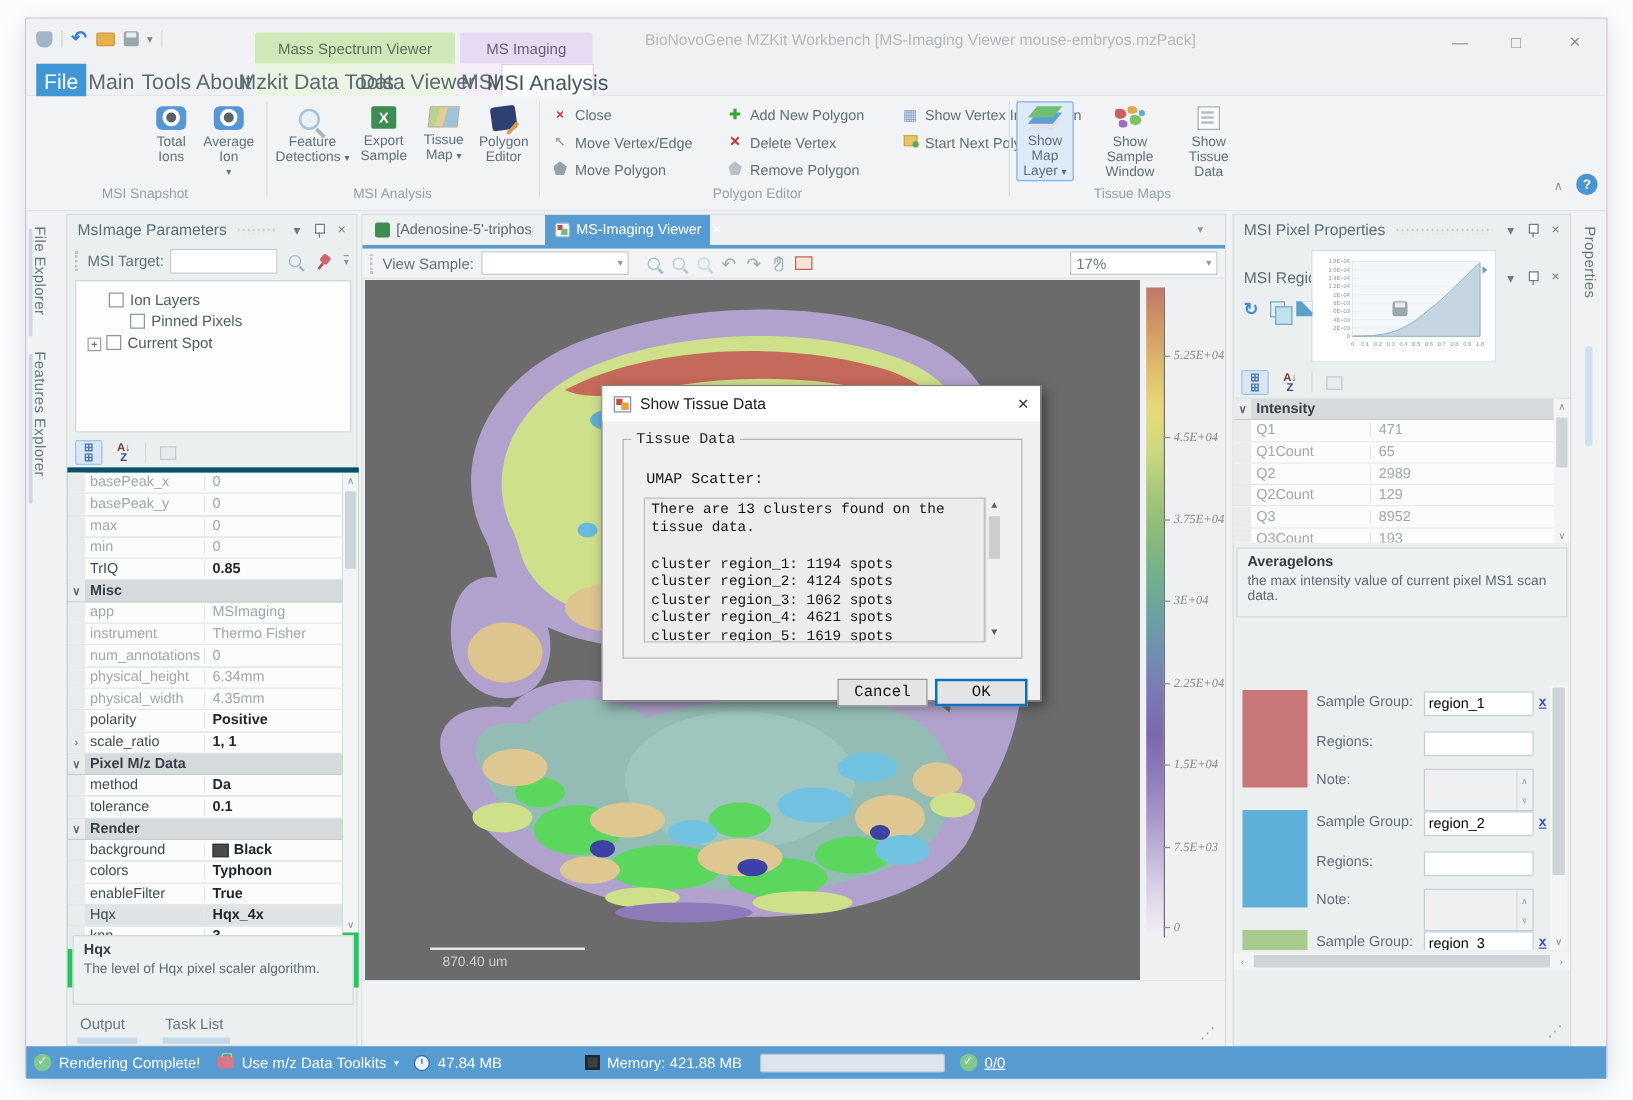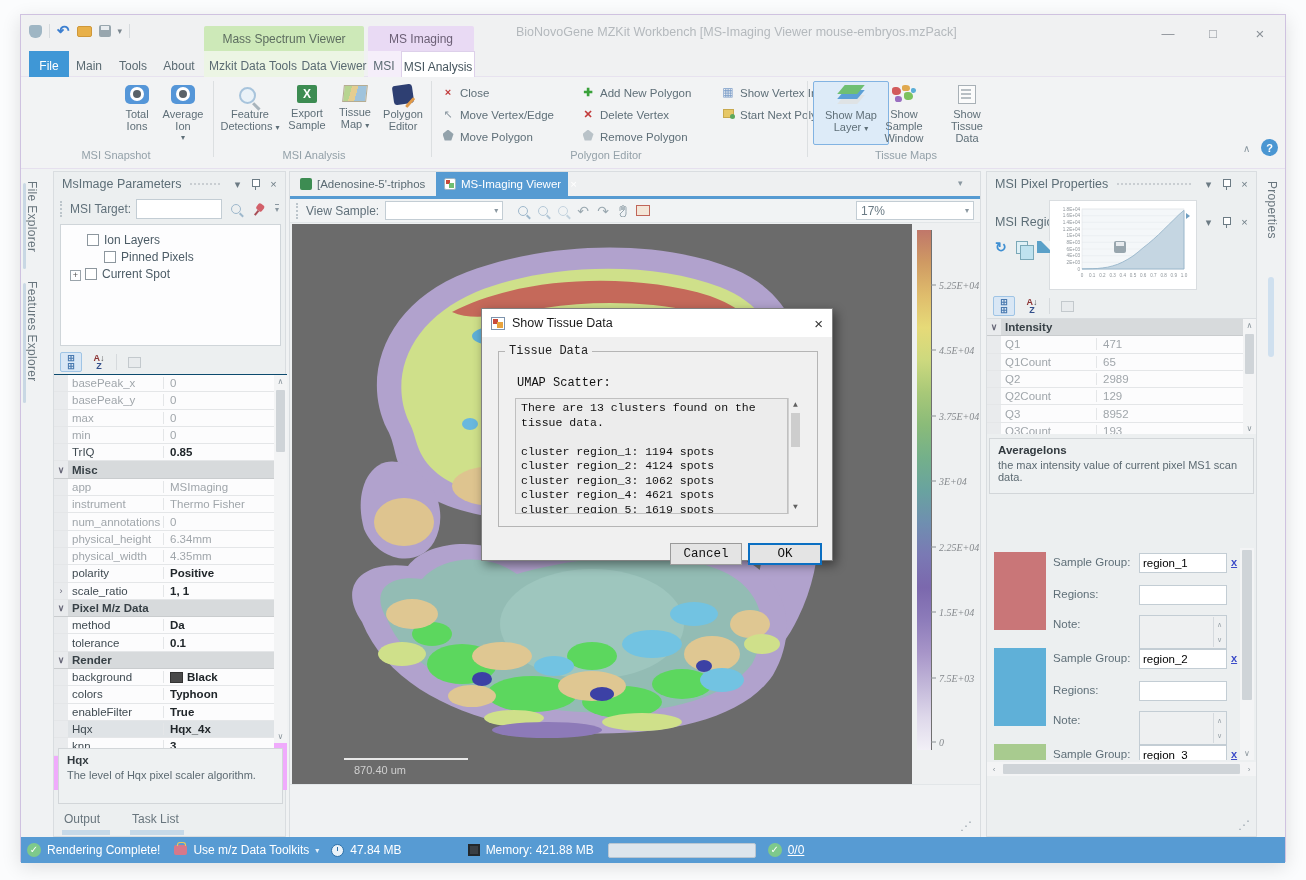--- a/index.html
+++ b/index.html
@@ -16,21 +16,21 @@
 .folder{width:15px;height:11px;background:#e8b049;border-radius:2px;border:1px solid #cf983a}
 .floppy{width:12px;height:12px;background:#98a6ae;border-radius:2px;position:relative}
 .floppy::after{content:"";position:absolute;left:2px;top:1px;width:8px;height:4px;background:#e8ecef}
 .caret{font-size:9px;color:#7a868e}
 .ctx{top:11px;height:25px;justify-content:center;font-size:12px;border-radius:2px 2px 0 0}
 .title-text{color:#b4b9bd;font-size:12.5px;white-space:nowrap}
 .wctl{top:6px;width:34px;height:24px;justify-content:center;color:#8a9097;font-size:13px}
 
 .tabrow{left:0;top:36px;width:100%;height:26px;background:#f0f1f2;border-bottom:1px solid #e7e2ef}
 .tint{top:0;height:26px}
-.rtab{top:0;height:30px;justify-content:center;font-size:12px;color:#5a6a72;white-space:nowrap}
+.rtab{top:0;height:30px;justify-content:center;font-size:17px;color:#5a6a72;white-space:nowrap}
 .rtab.file{background:#3f97d6;color:#fff}
 .rtab.active{background:#fff;border:1px solid #ddd0ea;border-bottom:none;color:#45555e}
 
 .ribbon{left:0;top:62px;width:100%;height:92px;background:#f2f3f4;border-bottom:1px solid #e6e0ee}
 .gsep{top:4px;width:1px;height:76px;background:#dcdfe1}
 .glabel{top:72px;font-size:11px;color:#94a1a9;text-align:center;white-space:nowrap}
 .bigb{top:4px;height:64px;display:flex;flex-direction:column;align-items:center;font-size:11px;line-height:12px;text-align:center;color:#5f6f78;border:1px solid transparent;border-radius:2px;padding-top:3px}
 .bigb .ic{margin-bottom:4px}
 .bigb.on{background:#ddebf8;border-color:#82b3e2}
 .cam{width:24px;height:19px;background:#5596d8;border-radius:5px;position:relative}
@@ -259,21 +259,21 @@
         <span class="si gridic">▦</span>
         <span>Show Vertex Information</span>
       </div>
     <div class="a smallb" style="left:700px;top:28px">
         <span class="si"><i class="ynote" style="display:inline-block"></i></span>
         <span>Start Next Polygon</span>
       </div>
     <div class="a glabel" style="left:530px;width:110px">Polygon Editor</div>
     <div class="a gsep" style="left:786px"></div>
 
-    <div class="a bigb on" style="left:792px;width:76px">
+    <div class="a bigb on" style="left:792px;width:46px">
       <span class="ic layers">
         <i style="top:10px;background:#dfe3e5"></i>
           <i style="top:5px;background:#5b9fd6"></i>
           <i style="top:0;background:#6fbf73"></i>
       </span>
         <span><span>Show Map Layer</span> <span style="font-size:8px">▾</span></span>
       </div>
     <div class="a bigb" style="left:852px;width:62px">
       <span class="ic worldmap">
         <i style="left:1px;top:2px;width:9px;height:8px;background:#d25b5b"></i>
@@ -327,21 +327,21 @@
           <span class="azic" style="color:#4a7ab0">⊞<br>⊞</span>
         </span>
       <span class="tbtn">
           <span class="azic"><span style="color:#8b3333">A</span><span style="color:#555">↓</span><br><span style="color:#334f8b">Z</span></span>
         </span>
       <span style="width:1px;height:16px;background:#d6dadd"></span>
       <span class="tbtn">
           <span style="width:13px;height:11px;border:1px solid #c3c9cd;background:#e8ebed"></span>
         </span>
     </div>
-    <div class="a" style="left:0;top:202px;width:233px;height:416px;overflow:hidden;background:#f0abfc;border-top:1px solid #0c4a6e">
+    <div class="a" style="left:0;top:202px;width:233px;height:416px;overflow:hidden;background:#22c55e;border-top:4px solid #0c4a6e">
       <div id="pgrid" style="width:220px">
           <div class="prow dim">
             <span class="gut"></span>
             <span class="pl">basePeak_x</span>
             <span class="pv">0</span>
           </div>
           <div class="prow dim">
             <span class="gut"></span>
             <span class="pl">basePeak_y</span>
             <span class="pv">0</span>

